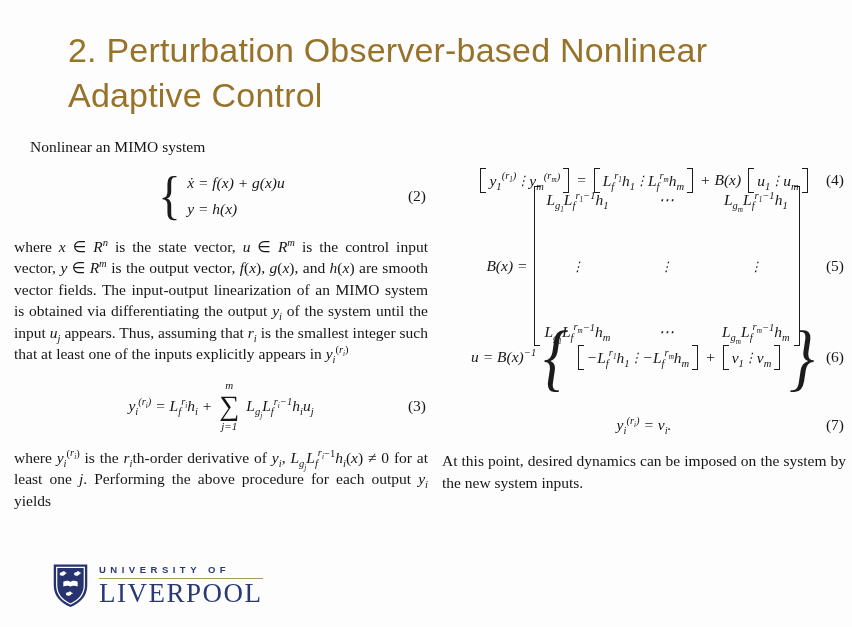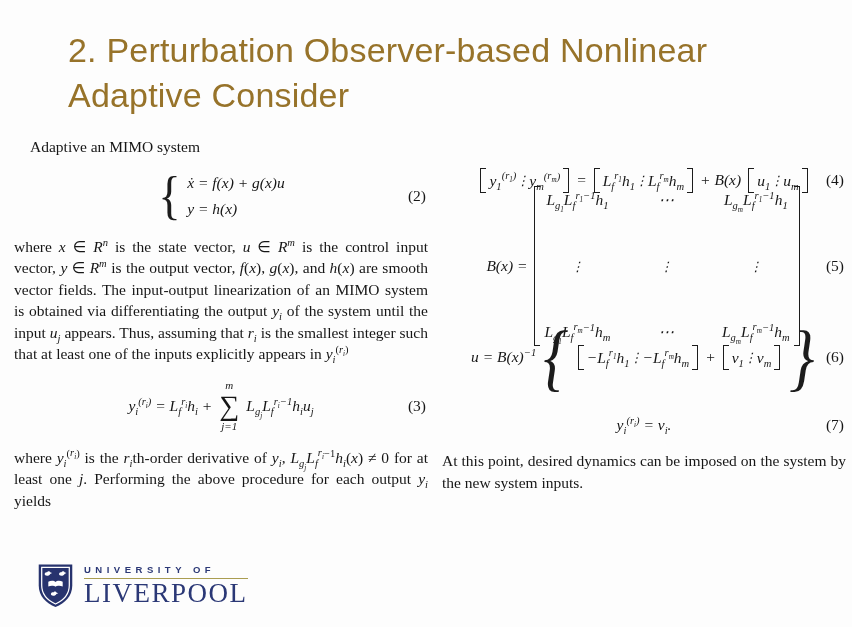--- a/index.html
+++ b/index.html
@@ -139,21 +139,21 @@
   
   .eq2 { margin: 10px 0 12px 0; height: 56px; }
   .eq3 { margin: 10px 0 10px 0; height: 62px; }
   .eq4 { margin: 2px 0 6px 0; height: 84px; }
   .eq5 { margin: 0 0 10px 0; height: 76px; }
   .eq6 { margin: 8px 0 8px 0; height: 86px; }
   .eq7 { margin: 12px 0 12px 0; height: 26px; }
   
   .logo {
     position: absolute;
-    left: 36px;
+    left: 51px;
     top: 562px;
     display: flex;
     align-items: flex-start;
     gap: 9px;
   }
   .crest { width: 39px; height: 46px; }
   .logo-text { display: flex; flex-direction: column; padding-top: 2px; }
   .university-of {
     font-family: "Liberation Sans", sans-serif;
     font-size: 9.5px;
@@ -173,25 +173,25 @@
     white-space: nowrap;
   }
 </style>
 </head>
 <body>
 
 <div class="slide">
 
   <div class="title">
     <div>2. Perturbation Observer-based Nonlinear</div>
-    <div>Adaptive Consider</div>
+    <div>Adaptive Control</div>
   </div>
 
   <div class="col col-left">
-    <p class="lead-in">Adaptive an MIMO system</p>
+    <p class="lead-in">Nonlinear an MIMO system</p>
 
     <div class="eqrow eq2">
       <div class="eq-center">
         <span class="cases-brace">{</span>
         <span class="cases-lines math">
           <span><i>ẋ</i> = <i>f</i>(<i>x</i>) + <i>g</i>(<i>x</i>)<i>u</i></span>
           <span><i>y</i> = <i>h</i>(<i>x</i>)</span>
         </span>
       </div>
       <span class="eq-num">(2)</span>

